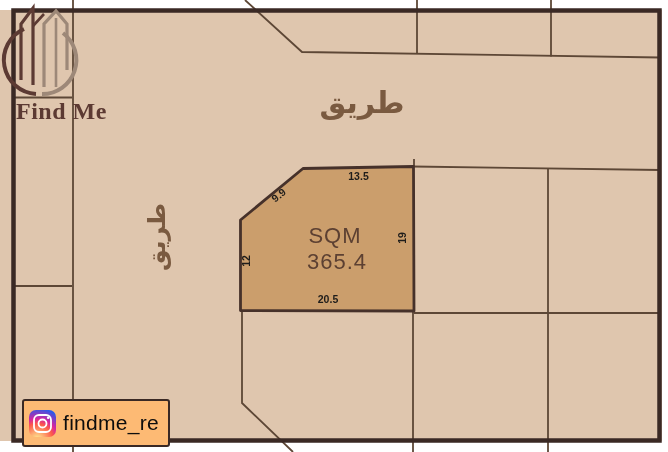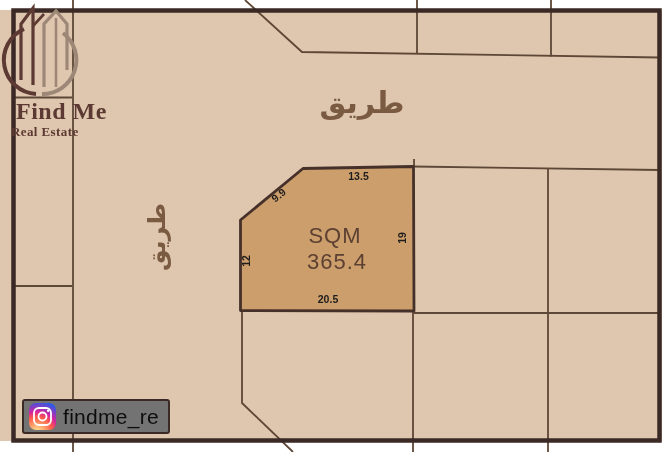--- a/index.html
+++ b/index.html
@@ -9,22 +9,22 @@
   
   .logo{position:absolute;left:0;top:0;width:180px;height:150px;pointer-events:none;}
   .logo-icon{position:absolute;left:0;top:0;}
   .brand-title{position:absolute;left:16px;top:98px;width:110px;
                font-family:"Liberation Serif",serif;font-weight:bold;font-size:24px;
                letter-spacing:.5px;color:#5c3a33;}
   .brand-subtitle{position:absolute;left:11px;top:124px;width:110px;
                   font-family:"Liberation Serif",serif;font-weight:bold;font-size:13px;
                   letter-spacing:.4px;color:#5c3a33;}
   
-  .ig-badge{position:absolute;left:22px;top:399px;width:148px;height:35px;
-            background:#737373;border:2px solid #3a2924;border-radius:3px;
+  .ig-badge{position:absolute;left:22px;top:399px;width:148px;height:48px;
+            background:#fdba74;border:2px solid #3a2924;border-radius:3px;
             box-sizing:border-box;display:flex;align-items:center;padding-left:5px;gap:7px;}
   .ig-icon{width:27px;height:27px;border-radius:7px;flex:0 0 auto;
            background:radial-gradient(circle at 30% 110%,#fdf497 0%,#fd5949 45%,#d6249f 60%,#285AEB 90%);
            position:relative;}
   .ig-icon svg{position:absolute;left:0;top:0;}
   .ig-handle{font-size:21px;color:#0d0d0d;letter-spacing:.3px;}
 </style>
 </head>
 <body>
 
@@ -71,21 +71,20 @@
   <div class="logo">
     <svg class="logo-icon" width="82" height="100" viewBox="0 0 82 100">
       <path d="M24,29 A34,34 0 0 0 36,94" stroke="#5c3a33" stroke-width="4" fill="none"></path>
       <path d="M42,94 A34,34 0 0 0 63,33" stroke="#9d8878" stroke-width="4" fill="none"></path>
       <path d="M21,80 L21,24 L33,8 L33,85" stroke="#5c3a33" stroke-width="3.2" fill="none"></path>
       <path d="M33,26 L44,14" stroke="#5c3a33" stroke-width="2.6" fill="none"></path>
       <path d="M44,87 L44,24 L56,11 L67,24 L67,70" stroke="#9d8878" stroke-width="3.2" fill="none"></path>
       <line x1="56" y1="18" x2="56" y2="87" stroke="#9d8878" stroke-width="2.6"></line>
     </svg>
     <div class="brand-title">Find Me</div>
-    <div class="brand-subtitle">Real Estate</div>
   </div>
 
   <div class="ig-badge">
     <span class="ig-icon">
       <svg width="27" height="27" viewBox="0 0 27 27">
         <rect x="5" y="5" width="17" height="17" rx="5" fill="none" stroke="#ffffff" stroke-width="1.8"></rect>
         <circle cx="13.5" cy="13.5" r="4" fill="none" stroke="#ffffff" stroke-width="1.8"></circle>
         <circle cx="19.2" cy="7.8" r="1.3" fill="#ffffff"></circle>
       </svg>
     </span>

